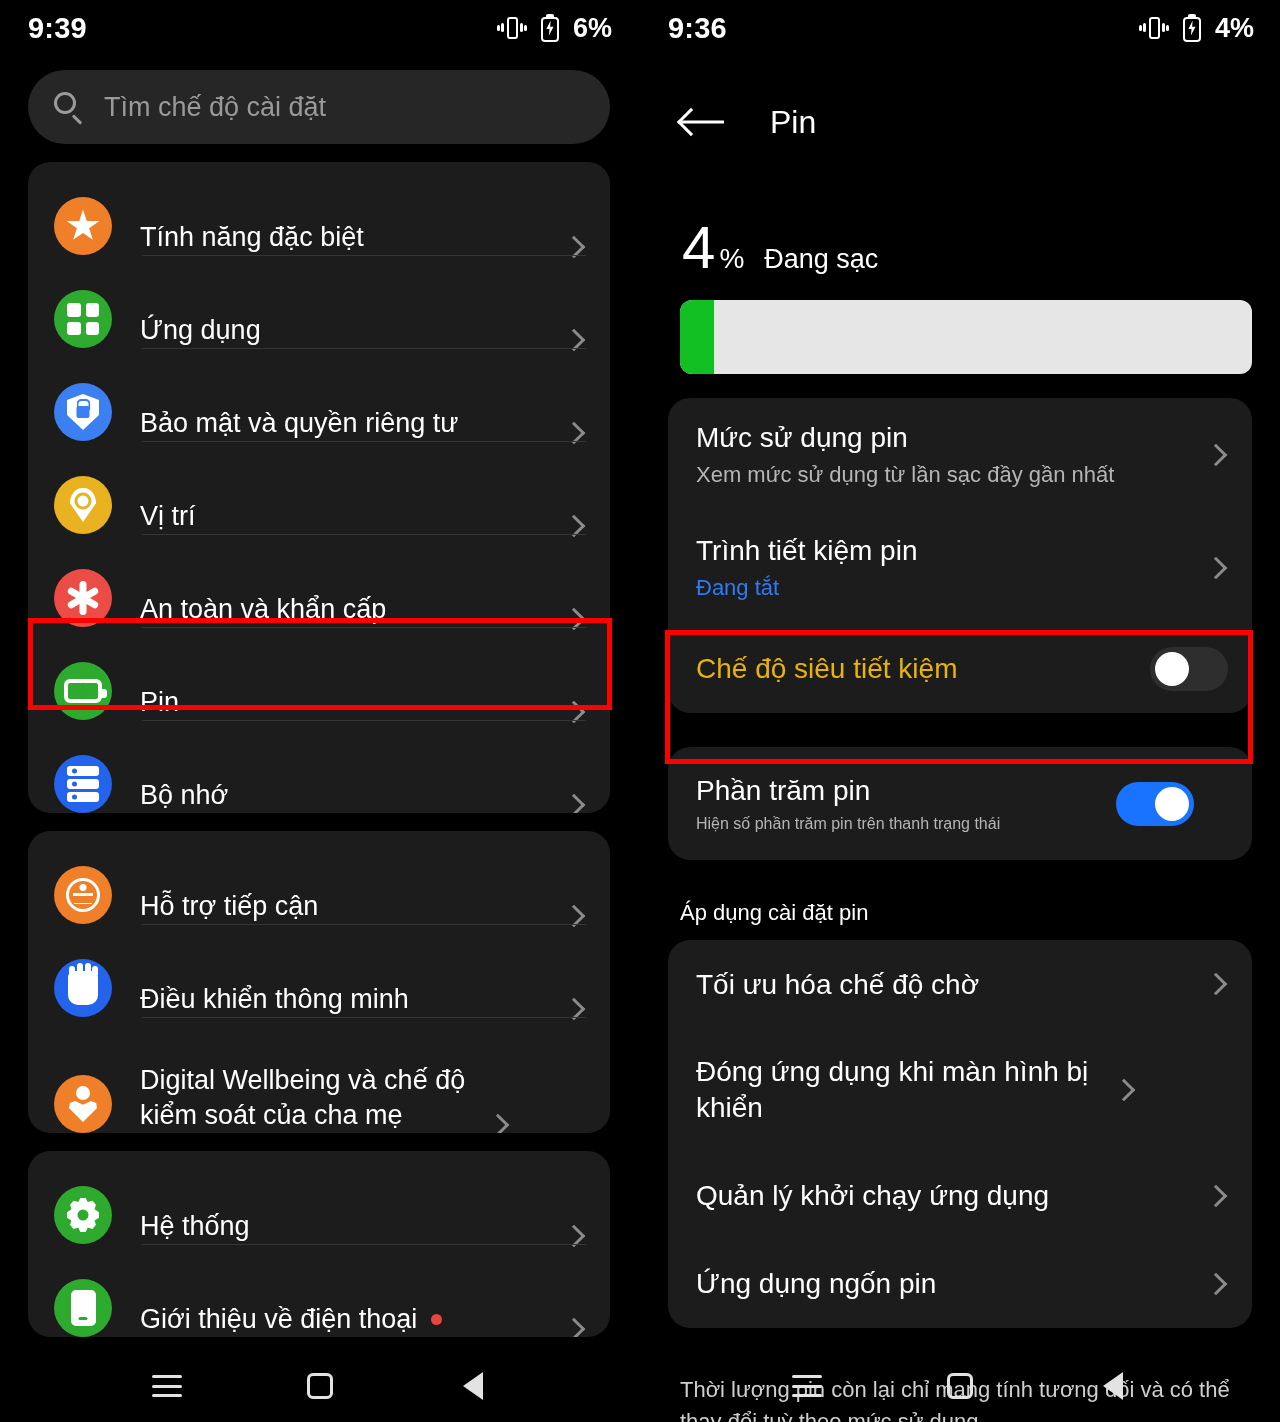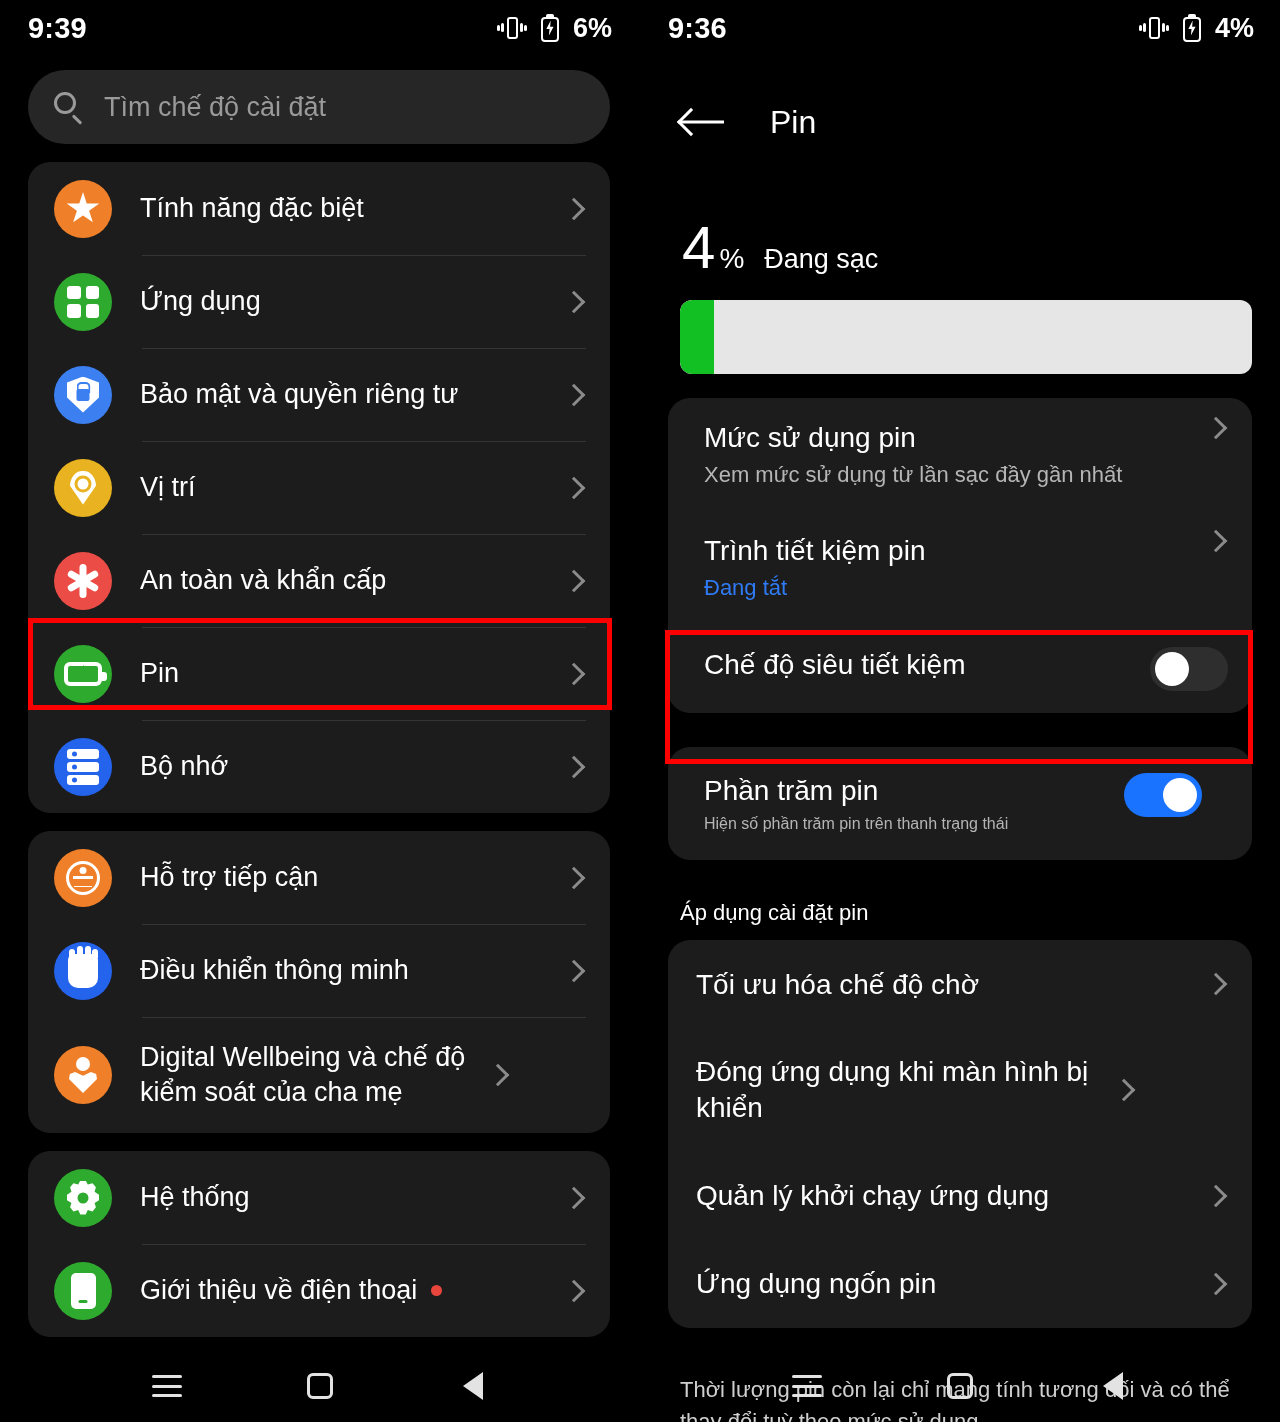--- a/index.html
+++ b/index.html
@@ -38,21 +38,21 @@
                display:flex; align-items:center; padding:0 26px; gap:20px; }
   .search-ph { font-size:27px; color:#9a9a9a; }
   .ic-search { width:30px; height:30px; position:relative; flex:0 0 auto; }
   .ic-search .ring { position:absolute; left:0; top:0; width:22px; height:22px;
                      border:3px solid #9a9a9a; border-radius:50%; }
   .ic-search .hdl { position:absolute; right:1px; bottom:1px; width:12px; height:3px;
                     background:#9a9a9a; border-radius:2px; transform:rotate(45deg); }
 
   
   .card { margin:18px 28px 0 28px; background:#1c1c1c; border-radius:22px; overflow:hidden; }
-  .row { display:flex; align-items:center; padding:0 24px 0 26px; min-height:93px; position:relative; }
+  .row { display:flex; align-items:flex-end; padding:0 24px 0 26px; min-height:93px; position:relative; }
   .row .divider { position:absolute; left:114px; right:24px; top:0; height:1px; background:#353535; }
   .row:first-child .divider { display:none; }
 
   .ic { width:58px; height:58px; border-radius:50%; flex:0 0 auto; position:relative;
         display:flex; align-items:center; justify-content:center; }
   .row-label { flex:1 1 auto; font-size:27px; font-weight:500; line-height:1.3; margin-left:28px;
                padding-right:12px; display:flex; align-items:center; gap:14px; flex-wrap:wrap; }
   .dot-badge { width:11px; height:11px; border-radius:50%; background:#e8453c; display:inline-block; }
 
   .chev { width:16px; height:16px; border-right:3px solid #8b8b8b; border-top:3px solid #8b8b8b;
@@ -134,24 +134,24 @@
   .appbar-title { font-size:32px; font-weight:500; }
 
   .batt-hero { padding:58px 0 0 42px; display:flex; align-items:baseline; gap:4px; }
   .bh-num { font-size:60px; font-weight:400; line-height:1; }
   .bh-pct { font-size:28px; font-weight:400; }
   .bh-state { font-size:27px; font-weight:400; margin-left:16px; }
   .batt-track { margin:22px 28px 0 40px; height:74px; background:#e6e6e6; border-radius:12px; overflow:hidden; }
   .batt-fill { height:100%; background:#13c024; border-radius:12px 0 0 12px; }
 
   .rcard { margin:24px 28px 0 28px; background:#1c1c1c; border-radius:22px; overflow:hidden; }
-  .rrow { display:flex; align-items:flex-start; padding:22px 24px 22px 36px; min-height:84px; }
+  .rrow { display:flex; align-items:center; padding:22px 24px 22px 28px; min-height:84px; }
   .rrow-txt { flex:1 1 auto; padding-right:20px; }
   .rrow-title { font-size:28px; font-weight:400; line-height:1.28; }
-  .rrow-title.dim { color:#ffffff; }
+  .rrow-title.dim { color:#eab308; }
   .rrow-sub { font-size:22px; color:#b5b5b5; line-height:1.3; margin-top:5px; }
   .rrow-sub.link { color:#2f7bf6; }
 
   .sw { width:78px; height:44px; border-radius:22px; position:relative; flex:0 0 auto; }
   .sw .knob { position:absolute; top:5px; width:34px; height:34px; border-radius:50%; background:#fff; }
   .sw.off { background:#2e2e2e; } .sw.off .knob { left:5px; }
   .sw.on  { background:#1a73ff; } .sw.on .knob { right:5px; }
 
   .sect-head { font-size:22px; color:#ffffff; padding:40px 0 0 40px; }
   .rrow2 { display:flex; align-items:center; padding:26px 24px 26px 28px; min-height:88px; }

